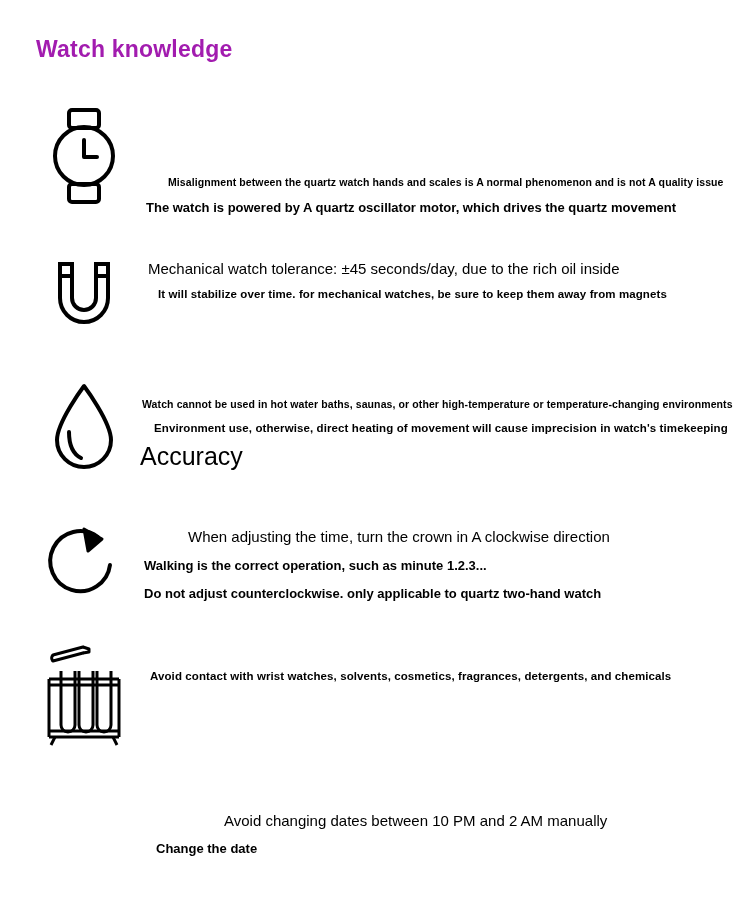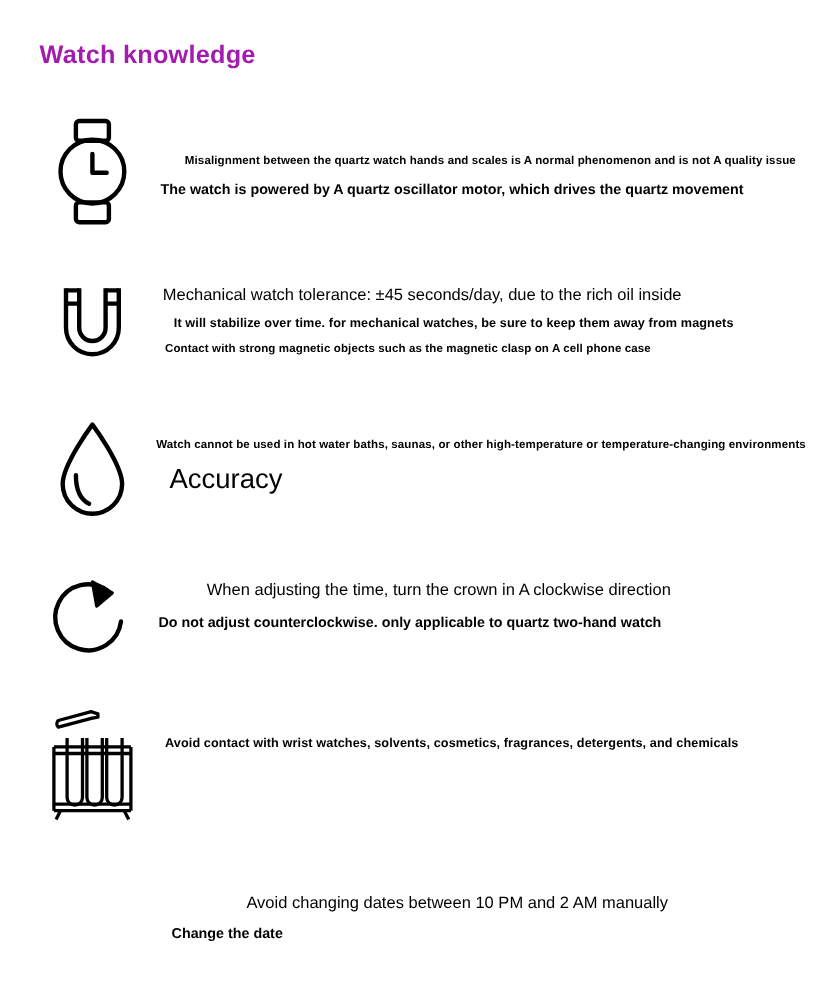--- a/index.html
+++ b/index.html
@@ -58,21 +58,21 @@
   .t-xs { font-size: 10.5px; font-weight: bold; letter-spacing: 0.1px; }
   .t-sm { font-size: 11.5px; font-weight: bold; letter-spacing: 0.1px; }
   .t-md { font-size: 13px; font-weight: bold; }
   .t-lg { font-size: 15px; font-weight: normal; }
   .t-xl { font-size: 25px; font-weight: normal; }
 
   
   #sec-quartz { top: 104px; height: 110px; }
   #sec-quartz .icon-box { top: 0; height: 104px; }
   #sec-quartz .lines { top: 36px; }
-  #sec-quartz .line:nth-child(1) { margin-left: 28px; margin-bottom: 12px; }
+  #sec-quartz .line:nth-child(1) { margin-left: 28px; margin-bottom: 12px; margin-top: 36px; }
   #sec-quartz .line:nth-child(2) { margin-left: 6px; }
 
   
   #sec-magnet { top: 248px; height: 100px; }
   #sec-magnet .icon-box { top: 6px; height: 80px; }
   #sec-magnet .lines { top: 12px; }
   #sec-magnet .line:nth-child(1) { margin-left: 8px; margin-bottom: 11px; }
   #sec-magnet .line:nth-child(2) { margin-left: 18px; margin-bottom: 11px; }
   #sec-magnet .line:nth-child(3) { margin-left: 10px; }
 
@@ -142,46 +142,47 @@
         <path d="M26 6 L26 40 A12 12 0 0 0 50 40 L50 6" stroke-width="4" stroke-linecap="square"></path>
         <path d="M14 6 L26 6" stroke-width="4"></path>
         <path d="M50 6 L62 6" stroke-width="4"></path>
         <path d="M14 18 L26 18" stroke-width="4"></path>
         <path d="M50 18 L62 18" stroke-width="4"></path>
       </svg>
     </div>
     <div class="lines">
       <span class="line t-lg">Mechanical watch tolerance: ±45 seconds/day, due to the rich oil inside</span>
       <span class="line t-sm">It will stabilize over time. for mechanical watches, be sure to keep them away from magnets</span>
-      <span class="line t-xs">Contact with strong magnetic objects such as the magnetic clasp on A cell phone case</span>
     </div>
   </div>
 
   <div class="section" id="sec-accuracy">
     <div class="icon-box">
       <svg width="70" height="96" viewBox="0 0 70 96" fill="none" stroke="#000000" stroke-width="4">
         <path d="M35 6 C35 6 8 42 8 60 A27 27 0 0 0 62 60 C62 42 35 6 35 6 Z" stroke-width="4" stroke-linejoin="round"></path>
         <path d="M20 52 C20 66 24 74 32 78" stroke-width="4" stroke-linecap="round"></path>
       </svg>
     </div>
     <div class="lines">
       <span class="line t-xs">Watch cannot be used in hot water baths, saunas, or other high-temperature or temperature-changing environments</span>
+      <span class="line t-sm">Environment use, otherwise, direct heating of movement will cause imprecision in watch's timekeeping</span>
       <span class="line t-xl">Accuracy</span>
     </div>
   </div>
 
   <div class="section" id="sec-crown">
     <div class="icon-box">
       <svg width="80" height="84" viewBox="0 0 80 84" fill="none" stroke="#000000" stroke-width="4">
         <path d="M54 16 A30 30 0 1 0 66 44" stroke-width="4" stroke-linecap="round"></path>
         <path d="M40 8 L58 18 L44 30 Z" fill="#000000" stroke="#000000" stroke-width="3" stroke-linejoin="round"></path>
       </svg>
     </div>
     <div class="lines">
       <span class="line t-lg">When adjusting the time, turn the crown in A clockwise direction</span>
+      <span class="line t-md">Walking is the correct operation, such as minute 1.2.3...</span>
       <span class="line t-md">Do not adjust counterclockwise. only applicable to quartz two-hand watch</span>
     </div>
   </div>
 
   <div class="section" id="sec-contact">
     <div class="icon-box">
       <svg width="86" height="108" viewBox="0 0 86 108" fill="none" stroke="#000000" stroke-width="3">
 
         <path d="M12 14 L42 6" stroke-width="3" stroke-linecap="round"></path>
         <path d="M12 20 L42 12" stroke-width="3" stroke-linecap="round"></path>

